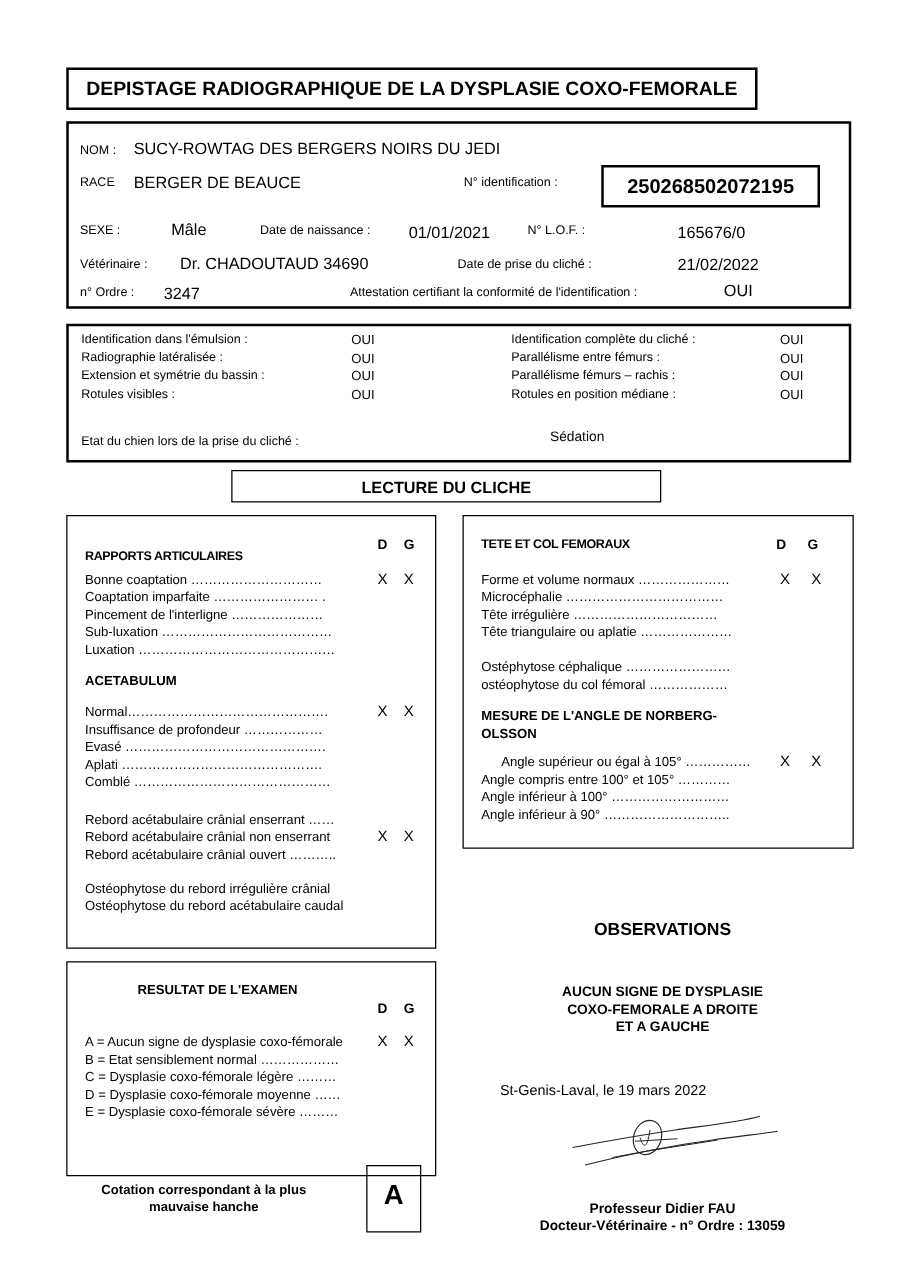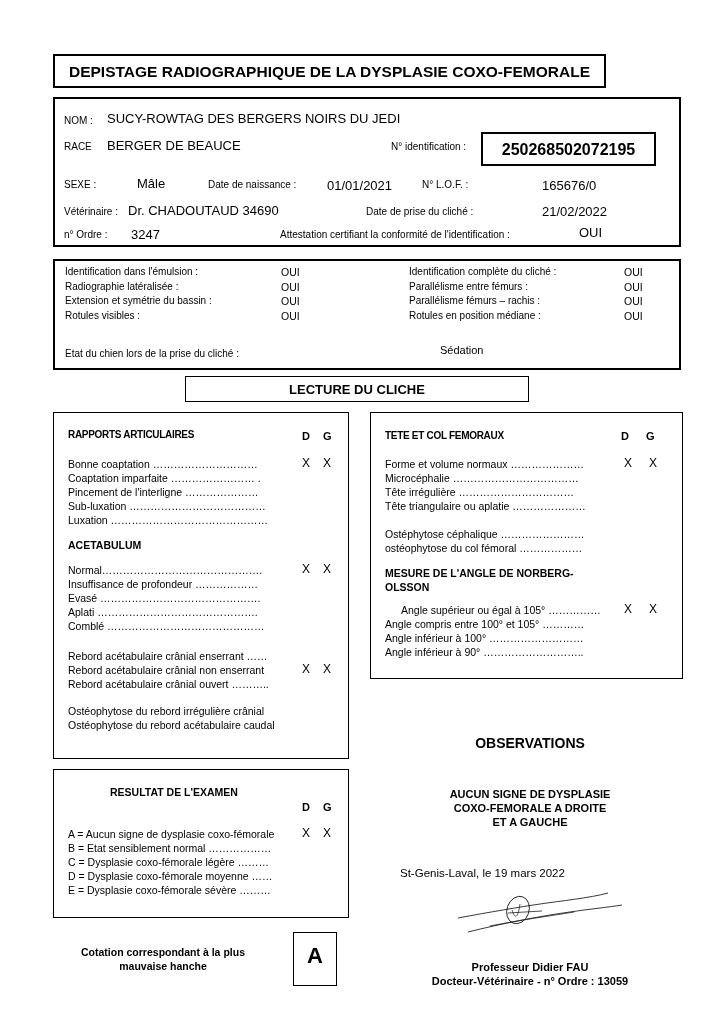--- a/index.html
+++ b/index.html
@@ -21,34 +21,34 @@
   <div class="t b" style="left:0;right:0;top:7px;text-align:center;font-size:15.5px;">DEPISTAGE RADIOGRAPHIQUE DE LA DYSPLASIE COXO-FEMORALE</div>
 </div>
 
 <div class="box" style="left:53px;top:97px;width:628px;height:150px;border-width:2px;">
   <span class="t sm" style="left:9px;top:16px;">NOM :</span>
   <span class="t md" style="left:52px;top:12px;">SUCY-ROWTAG DES BERGERS NOIRS DU JEDI</span>
 
   <span class="t sm" style="left:9px;top:42px;">RACE</span>
   <span class="t md" style="left:52px;top:39px;">BERGER DE BEAUCE</span>
 
-  <span class="t sm" style="left:336px;top:42px;">N° identification :</span>
+  <span class="t sm" style="left:316px;top:42px;">N° identification :</span>
   <div class="box" style="left:426px;top:33px;width:175px;height:34px;border-width:2px;">
     <span class="t b" style="left:0;right:0;top:7px;text-align:center;font-size:16px;">250268502072195</span>
   </div>
 
   <span class="t sm" style="left:9px;top:80px;">SEXE :</span>
   <span class="t md" style="left:82px;top:77px;">Mâle</span>
   <span class="t sm" style="left:153px;top:80px;">Date de naissance :</span>
   <span class="t md" style="left:272px;top:79px;">01/01/2021</span>
   <span class="t sm" style="left:367px;top:80px;">N° L.O.F. :</span>
   <span class="t md" style="left:487px;top:79px;">165676/0</span>
 
   <span class="t sm" style="left:9px;top:107px;">Vétérinaire :</span>
-  <span class="t md" style="left:73px;top:104px;">Dr. CHADOUTAUD 34690</span>
+  <span class="t md" style="left:89px;top:104px;">Dr. CHADOUTAUD 34690</span>
   <span class="t sm" style="left:311px;top:107px;">Date de prise du cliché :</span>
   <span class="t md" style="left:487px;top:105px;">21/02/2022</span>
 
   <span class="t sm" style="left:9px;top:130px;">n° Ordre :</span>
   <span class="t md" style="left:76px;top:128px;">3247</span>
   <span class="t sm" style="left:225px;top:130px;">Attestation certifiant la conformité de l'identification :</span>
   <span class="t md" style="left:524px;top:126px;">OUI</span>
 </div>
 
 <div class="box" style="left:53px;top:259px;width:628px;height:111px;border-width:2px;">
@@ -90,21 +90,21 @@
     </div>
   <span class="t sm" style="left:10px;top:87px;">Etat du chien lors de la prise du cliché :</span>
   <span class="t sm" style="left:385px;top:83px;font-size:11px;">Sédation</span>
 </div>
 
 <div class="box" style="left:185px;top:376px;width:344px;height:26px;padding-left:48px;">
   <div class="t b" style="left:0;right:0;top:5px;text-align:center;font-size:13px;">LECTURE DU CLICHE</div>
 </div>
 
 <div class="box" style="left:53px;top:412px;width:296px;height:347px;">
-  <span class="t b" style="left:14px;top:16px;font-size:10px;letter-spacing:-0.3px;">RAPPORTS ARTICULAIRES</span>
+  <span class="t b" style="left:14px;top:27px;font-size:10px;letter-spacing:-0.3px;">RAPPORTS ARTICULAIRES</span>
   <span class="t b" style="left:248px;top:17px;font-size:11px;">D</span>
   <span class="t b" style="left:269px;top:17px;font-size:11px;">G</span>
   <div id="rapports-list" class="abs" style="left:14px;top:44px;width:280px;">
       <div class="row" style="top:0px;left:0;width:100%;">
         <span style="position:absolute;left:0;">Bonne coaptation …………………………</span>
         <span class="x" style="left:234px;top:-1px;">X</span>
         <span class="x" style="left:255px;top:-1px;">X</span>
       </div>
       <div class="row" style="top:14px;left:0;width:100%;">
         <span style="position:absolute;left:0;">Coaptation imparfaite …………………… .</span>
@@ -237,21 +237,21 @@
         <span class="x" style="left:264px;top:-1px;"></span>
       </div>
       <div class="row" style="top:42px;left:0;width:100%;">
         <span style="position:absolute;left:0;">Angle inférieur à 90° ………………………..</span>
         <span class="x" style="left:239px;top:-1px;"></span>
         <span class="x" style="left:264px;top:-1px;"></span>
       </div>
     </div>
 </div>
 
-<div class="box" style="left:53px;top:769px;width:296px;height:149px;padding-left:26px;">
+<div class="box" style="left:53px;top:769px;width:296px;height:172px;padding-left:26px;">
   <span class="t b" style="left:56px;top:16px;font-size:10.5px;">RESULTAT DE L'EXAMEN</span>
   <span class="t b" style="left:248px;top:31px;font-size:11px;">D</span>
   <span class="t b" style="left:269px;top:31px;font-size:11px;">G</span>
   <div id="resultat-list" class="abs" style="left:14px;top:57px;width:280px;">
       <div class="row" style="top:0px;left:0;width:100%;">
         <span style="position:absolute;left:0;">A = Aucun signe de dysplasie coxo-fémorale</span>
         <span class="x" style="left:234px;top:-1px;">X</span>
         <span class="x" style="left:255px;top:-1px;">X</span>
       </div>
       <div class="row" style="top:14px;left:0;width:100%;">

